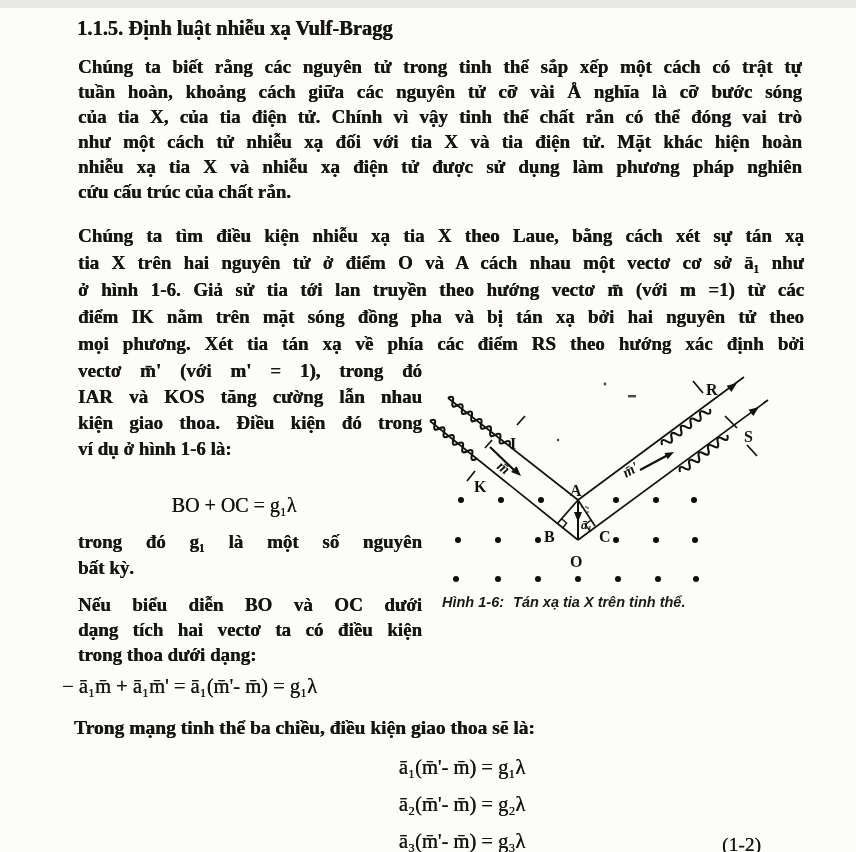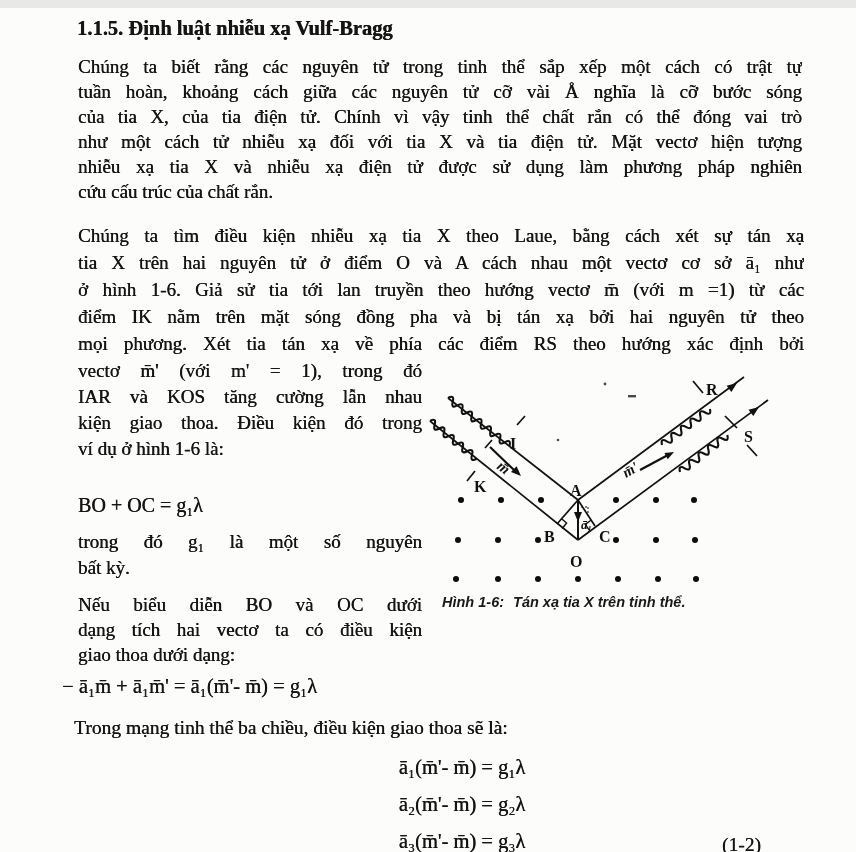--- a/index.html
+++ b/index.html
@@ -6,21 +6,21 @@
   .page {
     position:relative; width:856px; height:852px; margin:8px auto;
     background:#fcfcfa; overflow:hidden;
     font-family:"Liberation Serif","DejaVu Serif",serif;
     color:#171513;
     padding-left:13px;
   }
   .txt { text-shadow:0.35px 0 0 currentColor; }
   .abs { position:absolute; }
   .title { font-size:20.5px; font-weight:bold; white-space:nowrap; }
-  .para { font-size:19px; }
+  .para { font-size:19px;font-weight:bold; }
   .para .tline { height:25px; line-height:25px; overflow:hidden; }
   .lh27 .tline { height:27px; line-height:27px; }
   .lh26 .tline { height:26px; line-height:26px; }
   .jall .tline { text-align:justify; }
   .jall .tline::after { content:""; display:inline-block; width:100%; height:0; }
   .jbutlast .tline { text-align:justify; }
   .jbutlast .tline:not(:last-child)::after { content:""; display:inline-block; width:100%; height:0; }
   .eq { font-size:20px; white-space:nowrap; }
   .eq-center { font-size:20.5px; }
   .eq-system { font-size:20.5px; }
@@ -45,51 +45,51 @@
 <body>
 
 <div class="page">
 
   <div class="abs title txt" style="left:77px; top:9px;">1.1.5. Định luật nhiễu xạ Vulf-Bragg</div>
 
   <div class="abs para jbutlast txt" style="left:78px; top:46px; width:724px;">
       <div class="tline">Chúng ta biết rằng các nguyên tử trong tinh thể sắp xếp một cách có trật tự</div>
       <div class="tline">tuần hoàn, khoảng cách giữa các nguyên tử cỡ vài Å nghĩa là cỡ bước sóng</div>
       <div class="tline">của tia X, của tia điện tử. Chính vì vậy tinh thể chất rắn có thể đóng vai trò</div>
-      <div class="tline">như một cách tử nhiễu xạ đối với tia X và tia điện tử. Mặt vectơ hiện tượng</div>
+      <div class="tline">như một cách tử nhiễu xạ đối với tia X và tia điện tử. Mặt khác hiện hoàn</div>
       <div class="tline">nhiễu xạ tia X và nhiễu xạ điện tử được sử dụng làm phương pháp nghiên</div>
       <div class="tline">cứu cấu trúc của chất rắn.</div>
     </div>
 
   <div class="abs para jall lh27 txt" style="left:78px; top:214px; width:726px;">
       <div class="tline">Chúng ta tìm điều kiện nhiễu xạ tia X theo Laue, bằng cách xét sự tán xạ</div>
       <div class="tline">tia X trên hai nguyên tử ở điểm O và A cách nhau một vectơ cơ sở ā₁ như</div>
       <div class="tline">ở hình 1-6. Giả sử tia tới lan truyền theo hướng vectơ m̄ (với m =1) từ các</div>
       <div class="tline">điểm IK nằm trên mặt sóng đồng pha và bị tán xạ bởi hai nguyên tử theo</div>
       <div class="tline">mọi phương. Xét tia tán xạ về phía các điểm RS theo hướng xác định bởi</div>
     </div>
 
   <div class="abs para jbutlast lh26 txt" style="left:78px; top:350px; width:344px;">
       <div class="tline">vectơ m̄' (với m' = 1), trong đó</div>
       <div class="tline">IAR và KOS tăng cường lẫn nhau</div>
       <div class="tline">kiện giao thoa. Điều kiện đó trong</div>
       <div class="tline">ví dụ ở hình 1-6 là:</div>
     </div>
 
-  <div class="abs eq txt" style="left:78px; top:486px; width:312px; ">BO + OC = g₁λ</div>
+  <div class="abs eq txt" style="left:78px; top:486px; width:312px; text-align:center;">BO + OC = g₁λ</div>
 
   <div class="abs para jbutlast lh26 txt" style="left:78px; top:521px; width:344px;">
       <div class="tline">trong đó g₁ là một số nguyên</div>
       <div class="tline">bất kỳ.</div>
     </div>
 
   <div class="abs para jbutlast txt" style="left:78px; top:584px; width:344px;">
       <div class="tline">Nếu biểu diễn BO và OC dưới</div>
       <div class="tline">dạng tích hai vectơ ta có điều kiện</div>
-      <div class="tline">giao thoa dưới dạng:</div>
+      <div class="tline">trong thoa dưới dạng:</div>
     </div>
 
   <div class="abs" style="left:418px; top:360px; width:438px; height:252px;">
     <svg width="438" height="222" viewBox="0 0 438 222">
       <defs>
         <path id="waveL" d="M0,0 q3,-7 6,0 t6,0 t6,0 t6,0 t6,0 t6,0 t6,0 t6,0 t6,0 t6,0 t6,0 t6,0 t6,0" fill="none"></path>
         <path id="waveS" d="M0,0 q3,-7 6,0 t6,0 t6,0 t6,0 t6,0 t6,0 t6,0 t6,0 t6,0 t6,0" fill="none"></path>
       </defs>
 
       <g stroke="#121110" stroke-width="1.7">

